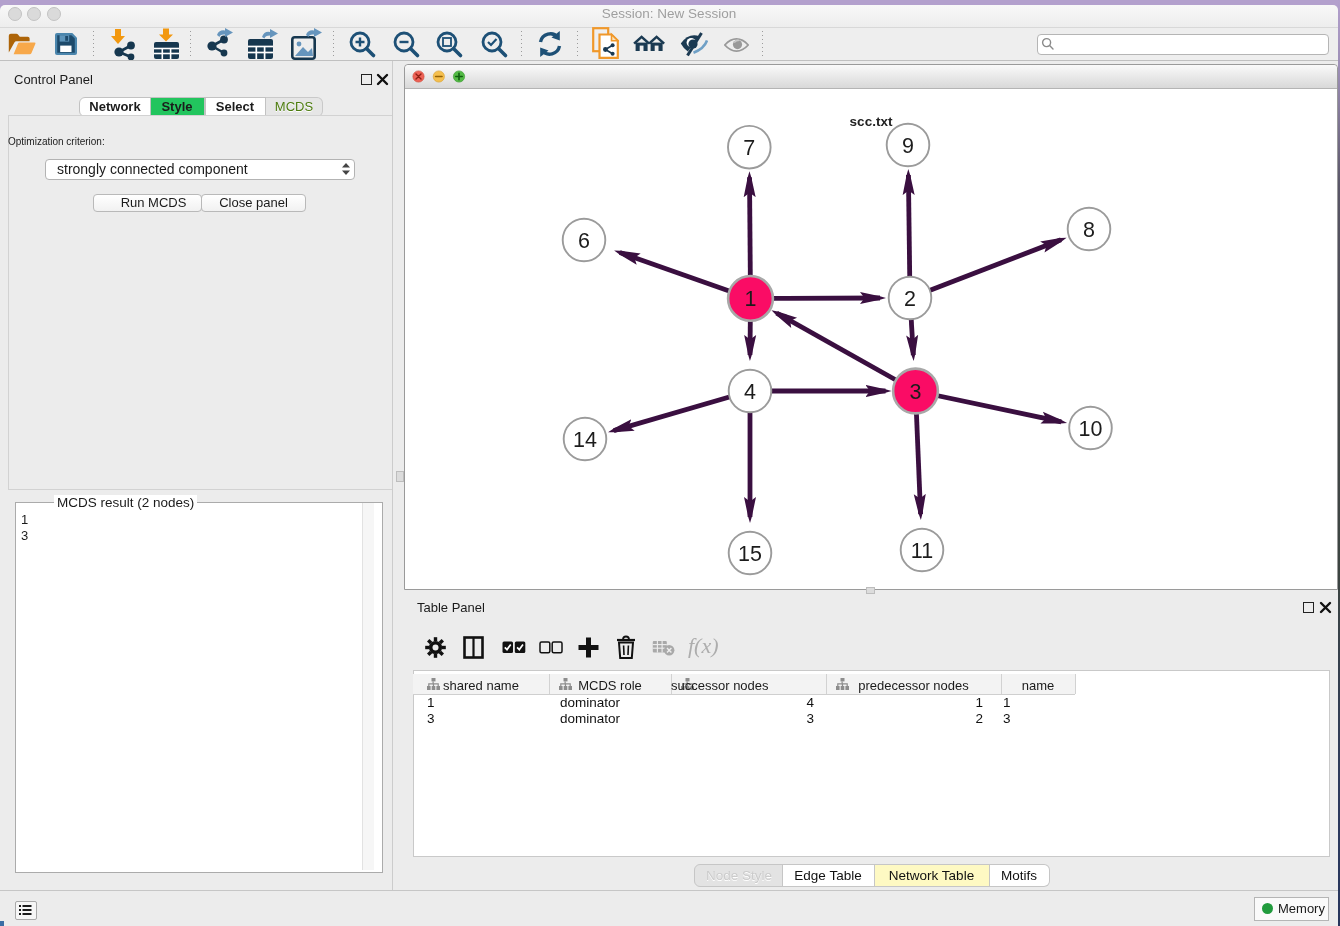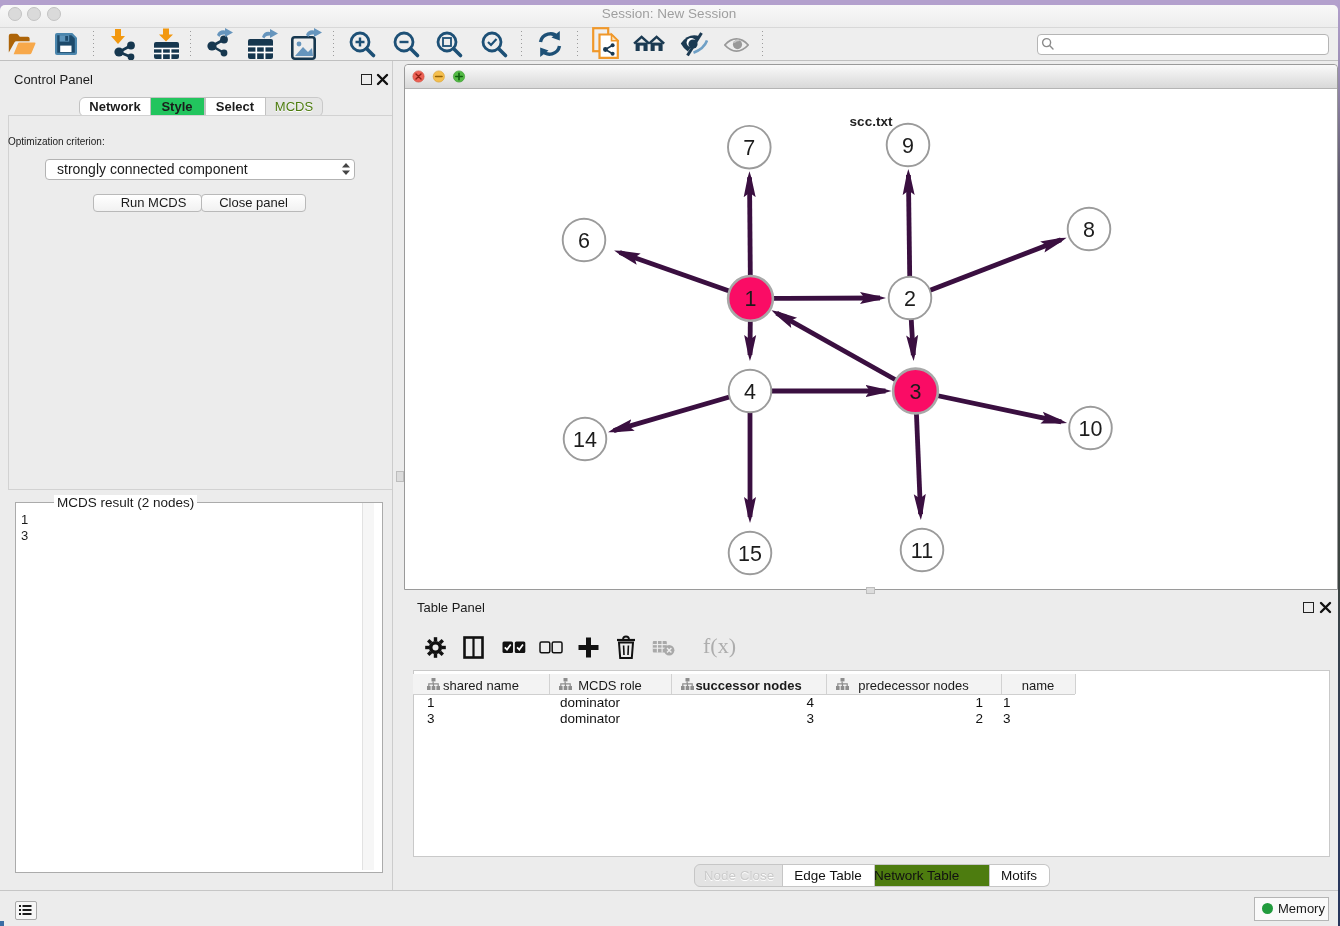--- a/index.html
+++ b/index.html
@@ -327,21 +327,21 @@
   <g stroke="#eee" stroke-width="1.1">
     <line x1="0.8" y1="4.6" x2="14.8" y2="4.6"></line>
     <line x1="0.8" y1="8.2" x2="14.8" y2="8.2"></line>
     <line x1="5.4" y1="1" x2="5.4" y2="12.5"></line>
     <line x1="10.1" y1="1" x2="10.1" y2="12.5"></line>
   </g>
   <circle cx="17.2" cy="10.2" r="5.2" fill="#a9a9a9"></circle>
   <path d="M15 8 L19.4 12.4 M19.4 8 L15 12.4" stroke="#eee" stroke-width="1.4"></path>
 </svg>
 
-<div class="abs" style="left:688px;top:633px;font-family:'Liberation Serif',serif;font-size:22px;color:#adadad;margin-left:15px;">f(x)</div>
+<div class="abs" style="left:688px;top:633px;font-family:'Liberation Serif',serif;font-style:italic;font-size:22px;color:#adadad;">f(x)</div>
 </div>
 
 <div class="abs" style="left:413px;top:670px;width:917px;height:187px;background:#fff;border:1px solid #c9c9c9;box-sizing:border-box;"></div>
 <div id="table-head">
   <div class="abs" style="left:413px;top:674px;width:662px;height:20px;background:#f3f3f3;border-bottom:1px solid #cfcfcf;"></div>
   <div class="abs" style="left:549px;top:674px;width:1px;height:20px;background:#d2d2d2;"></div>
   <div class="abs" style="left:671px;top:674px;width:1px;height:20px;background:#d2d2d2;"></div>
   <div class="abs" style="left:826px;top:674px;width:1px;height:20px;background:#d2d2d2;"></div>
   <div class="abs" style="left:1001px;top:674px;width:1px;height:20px;background:#d2d2d2;"></div>
   <div class="abs" style="left:1075px;top:674px;width:1px;height:20px;background:#d2d2d2;"></div>
@@ -376,41 +376,41 @@
       <g fill="#8d8d8d">
         <rect x="4.5" y="0" width="4" height="3.4"></rect>
         <rect x="0" y="8" width="3.6" height="4"></rect>
         <rect x="4.7" y="8" width="3.6" height="4"></rect>
         <rect x="9.4" y="8" width="3.6" height="4"></rect>
         <path d="M6 3.4 L6.5 8 M1.8 8 L1.8 5.8 L11.2 5.8 L11.2 8 M6.5 5.8 L6.5 8" stroke="#8d8d8d" stroke-width="1.2" fill="none"></path>
       </g>
     </svg>
   <div class="abs lbl" style="left:413px;top:678px;width:136px;text-align:center;">shared name</div>
   <div class="abs lbl" style="left:549px;top:678px;width:122px;text-align:center;">MCDS role</div>
-  <div class="abs lbl" style="left:671px;top:678px;width:155px;text-align:center;font-weight:bold;">successor nodes</div>
+  <div class="abs lbl" style="left:671px;top:678px;width:155px;">successor nodes</div>
   <div class="abs lbl" style="left:826px;top:678px;width:175px;text-align:center;">predecessor nodes</div>
   <div class="abs lbl" style="left:1001px;top:678px;width:74px;text-align:center;">name</div>
 </div>
 <div id="table-rows" class="abs" style="top:0;left:0;font-size:13.5px;color:#111;">
   <div class="abs" style="left:427px;top:695px;">1</div>
   <div class="abs" style="left:560px;top:695px;">dominator</div>
   <div class="abs" style="left:671px;top:695px;width:143px;text-align:right;">4</div>
   <div class="abs" style="left:826px;top:695px;width:157px;text-align:right;">1</div>
   <div class="abs" style="left:1003px;top:695px;">1</div>
   <div class="abs" style="left:427px;top:711.2px;">3</div>
   <div class="abs" style="left:560px;top:711.2px;">dominator</div>
   <div class="abs" style="left:671px;top:711.2px;width:143px;text-align:right;">3</div>
   <div class="abs" style="left:826px;top:711.2px;width:157px;text-align:right;">2</div>
   <div class="abs" style="left:1003px;top:711.2px;">3</div>
 </div>
 
 <div id="bottom-tabs" style="font-size:13.5px;">
-  <div class="abs" style="left:694px;top:864px;width:88px;height:21px;background:#e3e3e3;border:1px solid #c6c6c6;border-radius:6px 0 0 6px;text-align:center;line-height:21px;color:#cbcbcb;text-shadow:0 1px 0 #fff;">Node Close</div>
+  <div class="abs" style="left:694px;top:864px;width:88px;height:21px;background:#e3e3e3;border:1px solid #c6c6c6;border-radius:6px 0 0 6px;text-align:center;line-height:21px;color:#cbcbcb;text-shadow:0 1px 0 #fff;">Node Style</div>
   <div class="abs" style="left:782px;top:864px;width:92px;height:21px;background:#fff;border:1px solid #c6c6c6;border-left:none;box-shadow:inset 1px 0 0 #c6c6c6;text-align:center;line-height:21px;color:#111;">Edge Table</div>
-  <div class="abs" style="left:874px;top:864px;width:115px;height:21px;background:#4d7c0f;border:1px solid #c6c6c6;border-left:none;box-shadow:inset 1px 0 0 #c6c6c6;text-align:left;line-height:21px;color:#111;">Network Table</div>
+  <div class="abs" style="left:874px;top:864px;width:115px;height:21px;background:#fef9c3;border:1px solid #c6c6c6;border-left:none;box-shadow:inset 1px 0 0 #c6c6c6;text-align:center;line-height:21px;color:#111;">Network Table</div>
   <div class="abs" style="left:989px;top:864px;width:60px;height:21px;background:#fff;border:1px solid #c6c6c6;border-left:none;box-shadow:inset 1px 0 0 #c6c6c6;border-radius:0 6px 6px 0;text-align:center;line-height:21px;color:#111;">Motifs</div>
 </div>
 
 <div class="abs" style="left:0;top:890px;width:1338px;height:36px;background:#ececec;border-top:1px solid #c6c6c6;"></div>
 <div class="abs" style="left:15px;top:901px;width:20px;height:17px;background:#f6f6f6;border:1px solid #a9a9a9;border-radius:2px;"></div>
 <svg class="abs" style="left:19px;top:905px;" width="13" height="10" viewBox="0 0 13 10">
   <g fill="#1a1a1a">
       <rect x="0" y="0" width="2" height="2"></rect>
       <rect x="0" y="4" width="2" height="2"></rect>
       <rect x="0" y="8" width="2" height="2"></rect>

